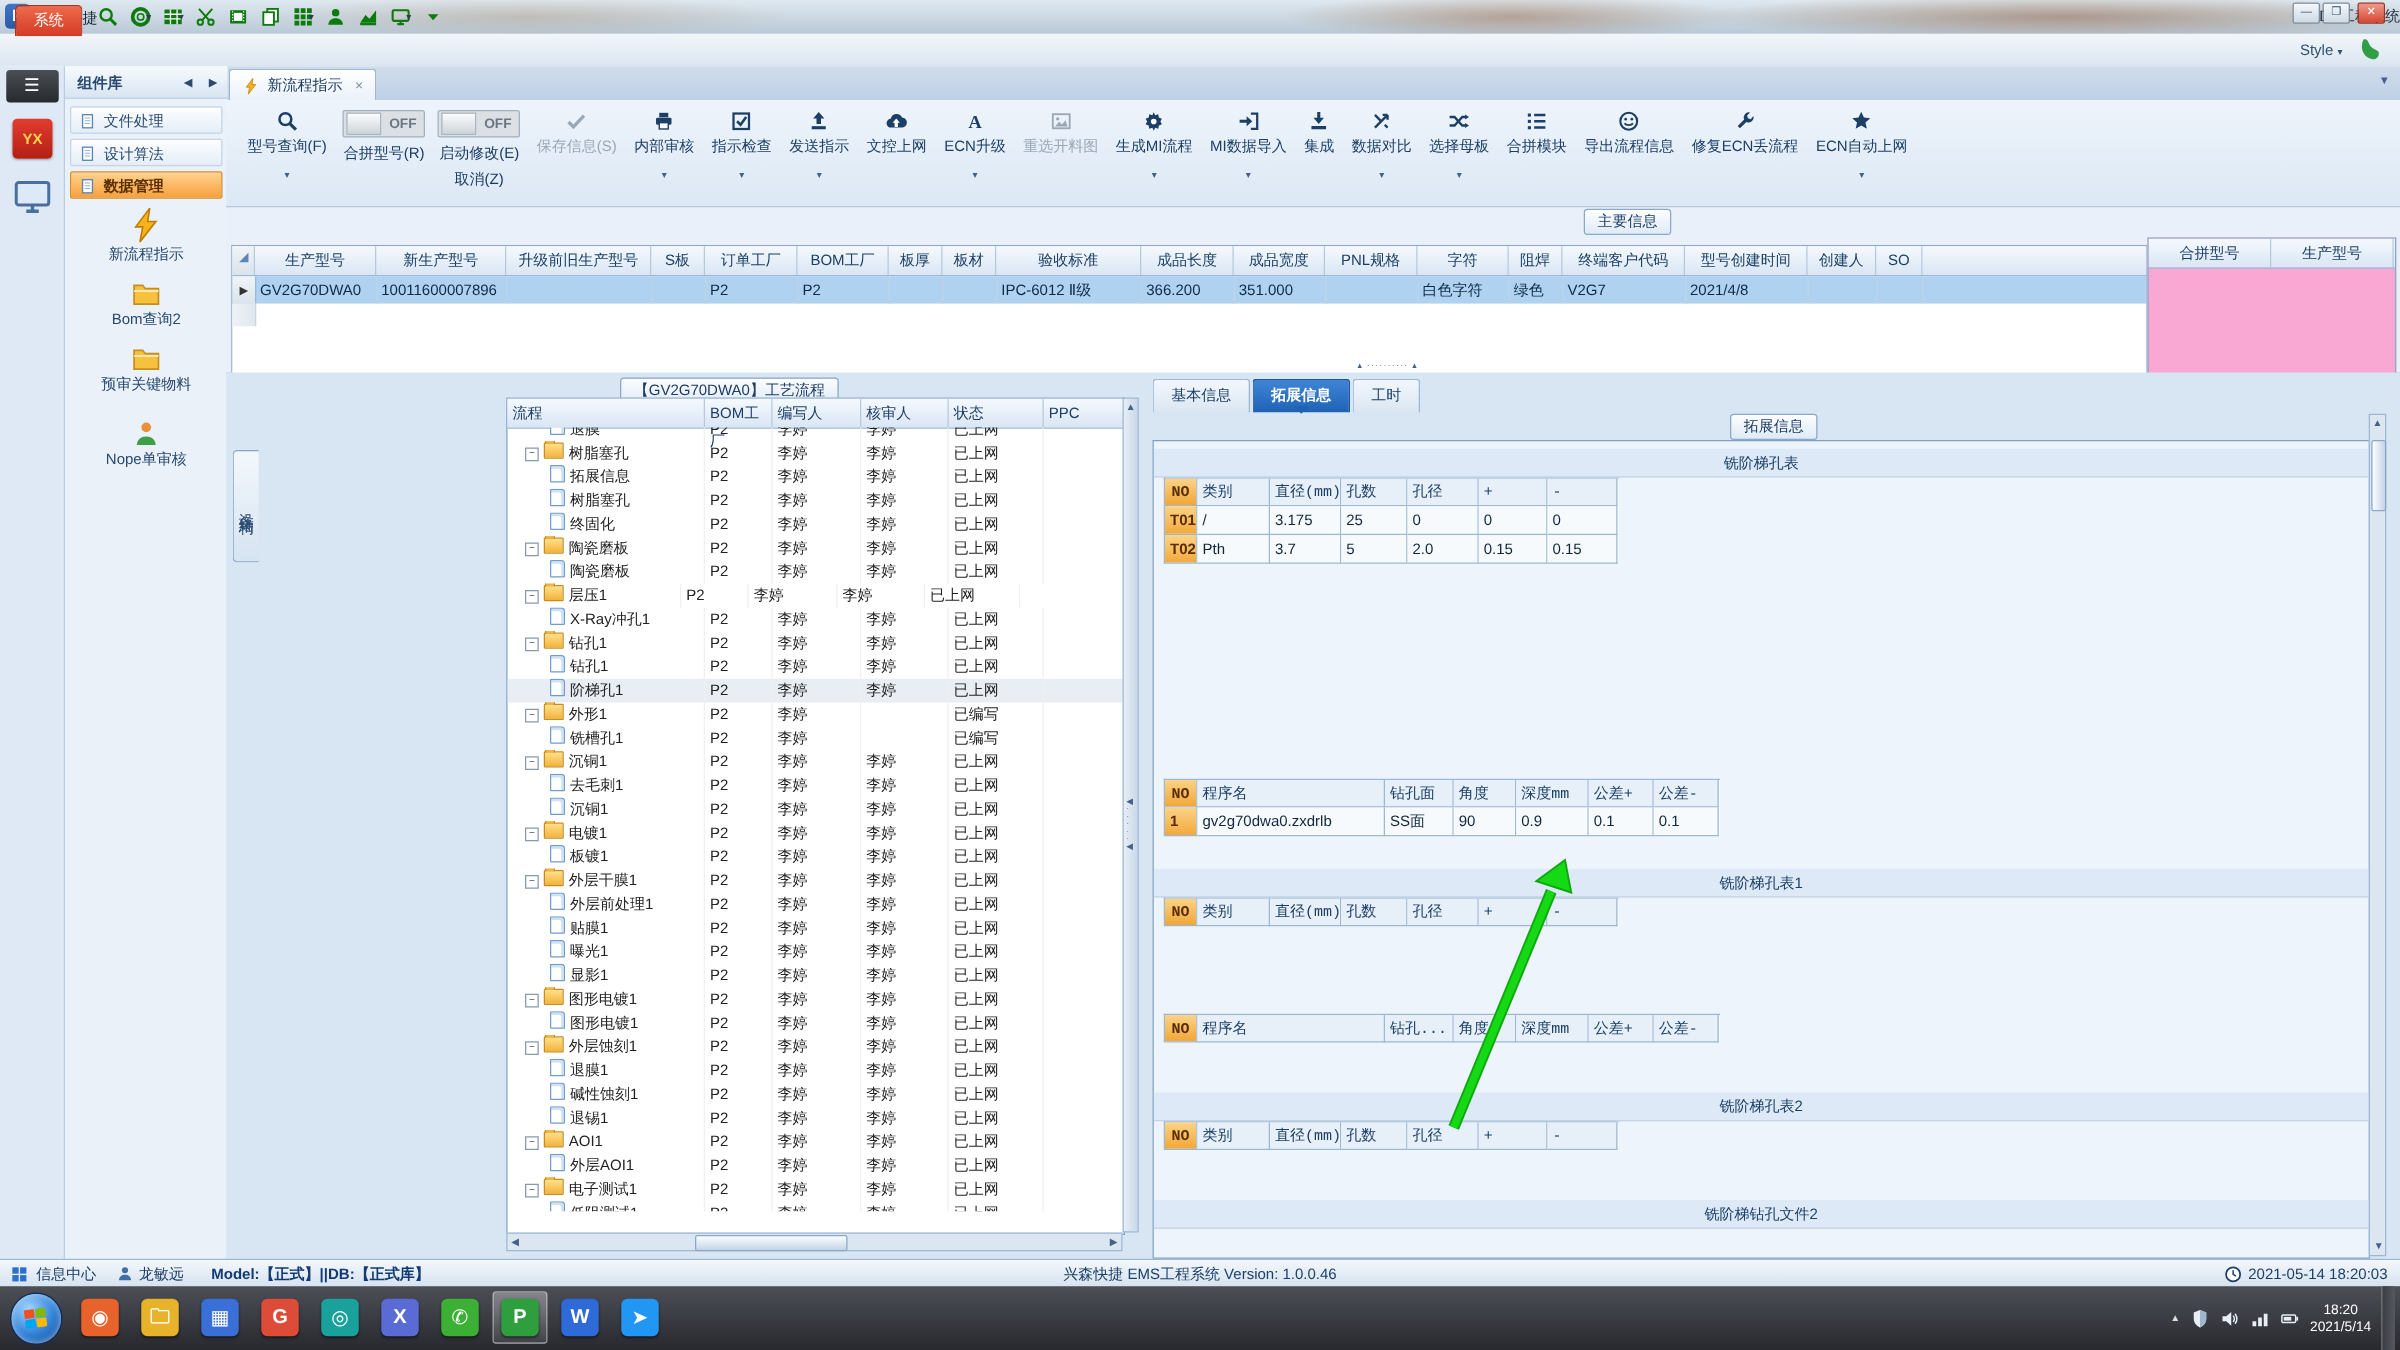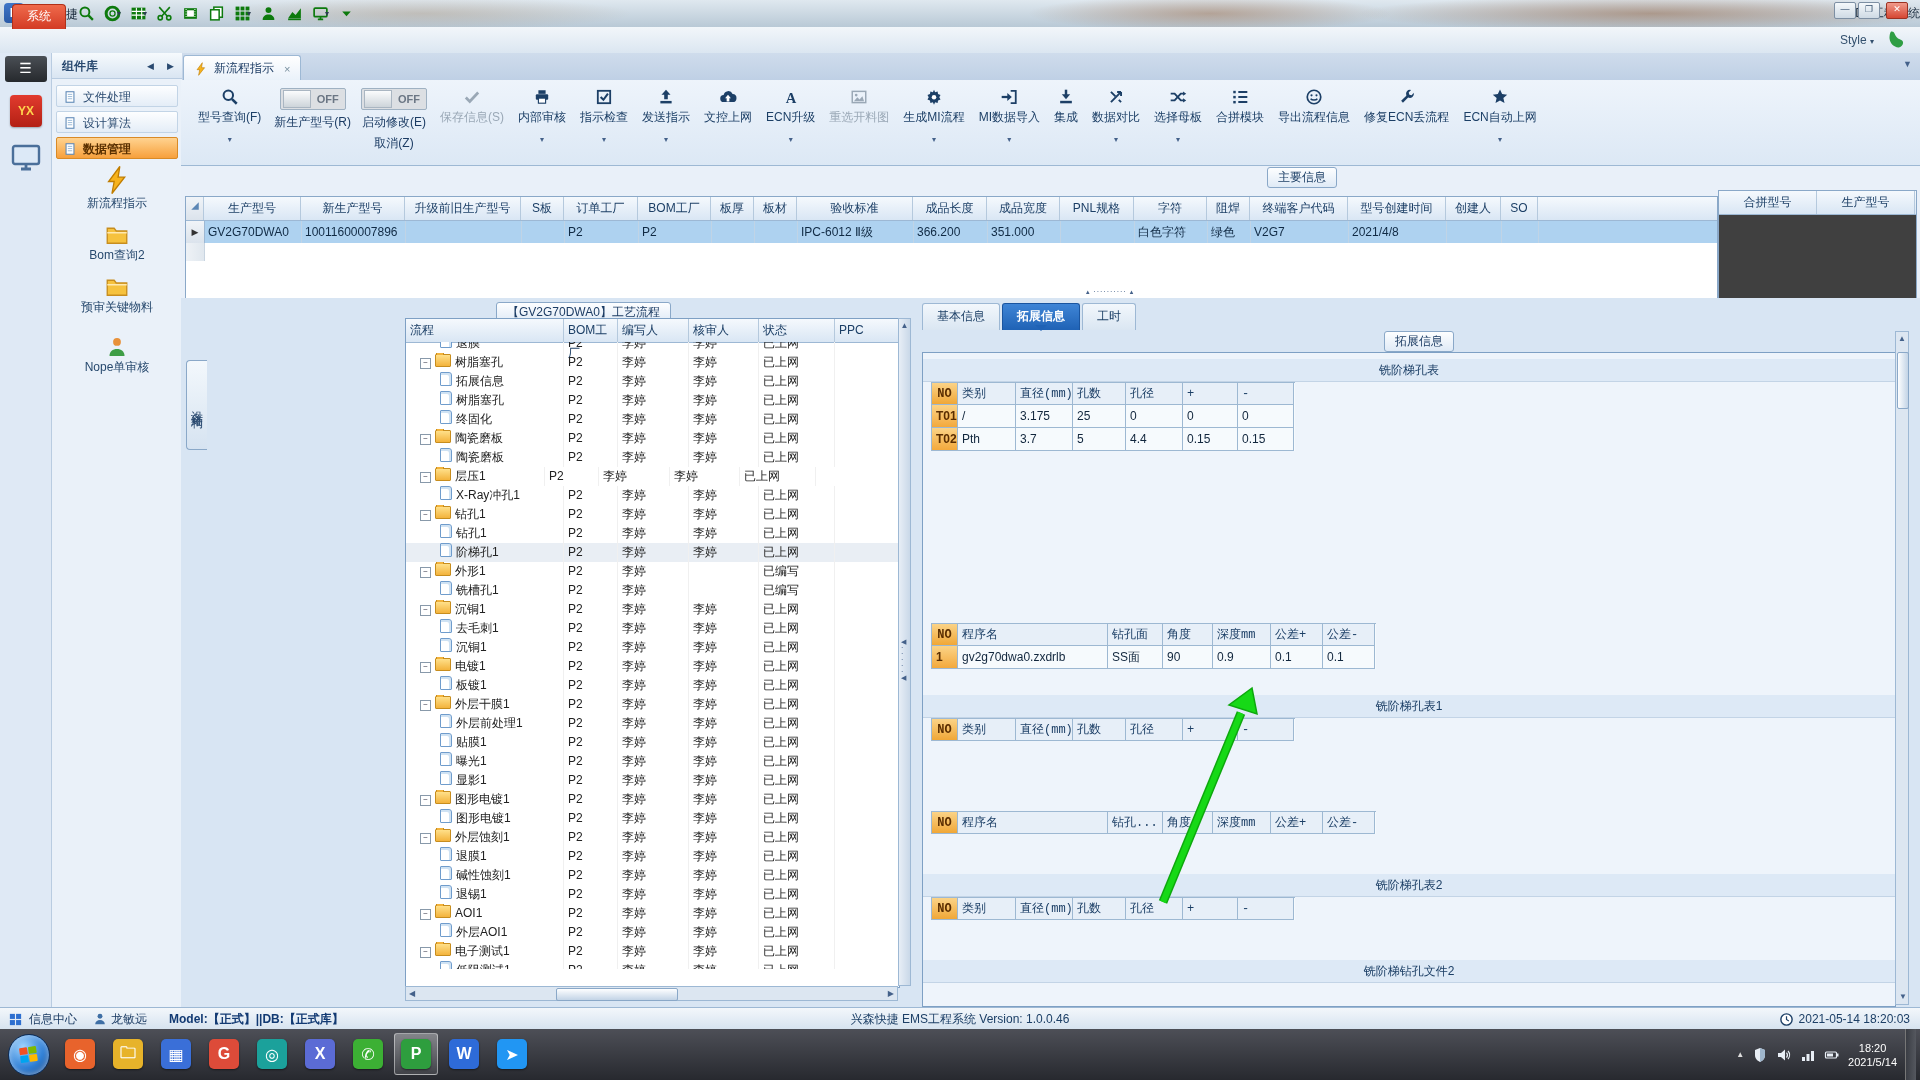--- a/index.html
+++ b/index.html
@@ -74,21 +74,21 @@
     background:linear-gradient(#fdfeff,#dfeaf6);color:#1c3f66;}
   #maingrid{left:4px;top:30px;border:1px solid #8aa8c8;background:#fff;}
   .ghead{display:flex;background:linear-gradient(#f5f9fd,#d9e6f4);border-bottom:1px solid #9db8d4;height:23px;}
   .ghead .gc{border-right:1px solid #b5c9dd;text-align:center;line-height:23px;color:#1c3f66;
     overflow:hidden;white-space:nowrap;box-sizing:border-box;}
   .grow{display:flex;height:22px;background:#aed2f0;}
   .grow .gc{border-right:1px solid #c0d4e6;line-height:22px;padding-left:3px;color:#102a44;
     overflow:hidden;white-space:nowrap;box-sizing:border-box;}
   .gmark{width:18px;border-right:1px solid #9db8d4;background:linear-gradient(#f0f4f8,#dbe3ec);
     text-align:center;color:#333;font-size:9px;line-height:22px;}
-  #rightgrid{left:1537px;top:24px;width:197px;border:1px solid #8aa8c8;background:#404040;height:108px;}
+  #rightgrid{left:1537px;top:24px;width:197px;border:1px solid #8aa8c8;background:#f9a8d4;height:108px;}
   
   #middle{left:181px;top:298px;width:1739px;height:709px;background:#d8e5f3;}
   #procbadge{left:315px;top:4px;padding:1px 10px;border:1px solid #8aa8c8;border-radius:3px;
     background:linear-gradient(#fdfeff,#dfeaf6);}
   #devtab{left:5px;top:62px;width:20px;height:88px;border:1px solid #8aa8c8;border-right:none;
     border-radius:4px 0 0 4px;background:linear-gradient(#f3f8fc,#d6e3f1);
     writing-mode:vertical-rl;text-align:center;letter-spacing:2px;color:#2a4a70;line-height:20px;}
   #hintpanel{left:27px;top:50px;width:192px;height:292px;background:#fff;border:1px solid #7ea0c4;}
   #hinttext{left:8px;top:8px;width:150px;font-weight:bold;color:#222;}
   #bubble{right:6px;top:5px;width:24px;height:22px;}
@@ -380,21 +380,21 @@
       </span>
       <div class="rlbl">型号查询(F)</div>
       <div class="rdd">▾</div>
     </div>
     <div id="togglegrp">
       <div class="tgcol">
         <div class="toggle">
           <span class="knob"></span>
           <span class="off">OFF</span>
         </div>
-        <div>新生产型号(R)</div>
+        <div>合拼型号(R)</div>
       </div>
       <div class="tgcol">
         <div class="toggle">
           <span class="knob"></span>
           <span class="off">OFF</span>
         </div>
         <div>启动修改(E)</div>
         <div>取消(Z)</div>
       </div>
     </div>
@@ -943,21 +943,21 @@
             <div class="xc" style="width:53px">25</div>
             <div class="xc" style="width:57px">0</div>
             <div class="xc" style="width:55px">0</div>
             <div class="xc" style="width:56px">0</div>
           </div>
           <div class="xr">
             <div class="xc no" style="width:26px">T02</div>
             <div class="xc" style="width:58px">Pth</div>
             <div class="xc" style="width:57px">3.7</div>
             <div class="xc" style="width:53px">5</div>
-            <div class="xc" style="width:57px">4.4</div>
+            <div class="xc" style="width:57px">2.0</div>
             <div class="xc" style="width:55px">0.15</div>
             <div class="xc" style="width:56px">0.15</div>
           </div>
         </div>
       </div>
       <div style="margin-top:172px">
         <div class="xgrid" style="width:444px">
           <div class="xh">
             <div class="xc noh" style="width:26px">NO</div>
             <div class="xc" style="width:150px">程序名</div>

